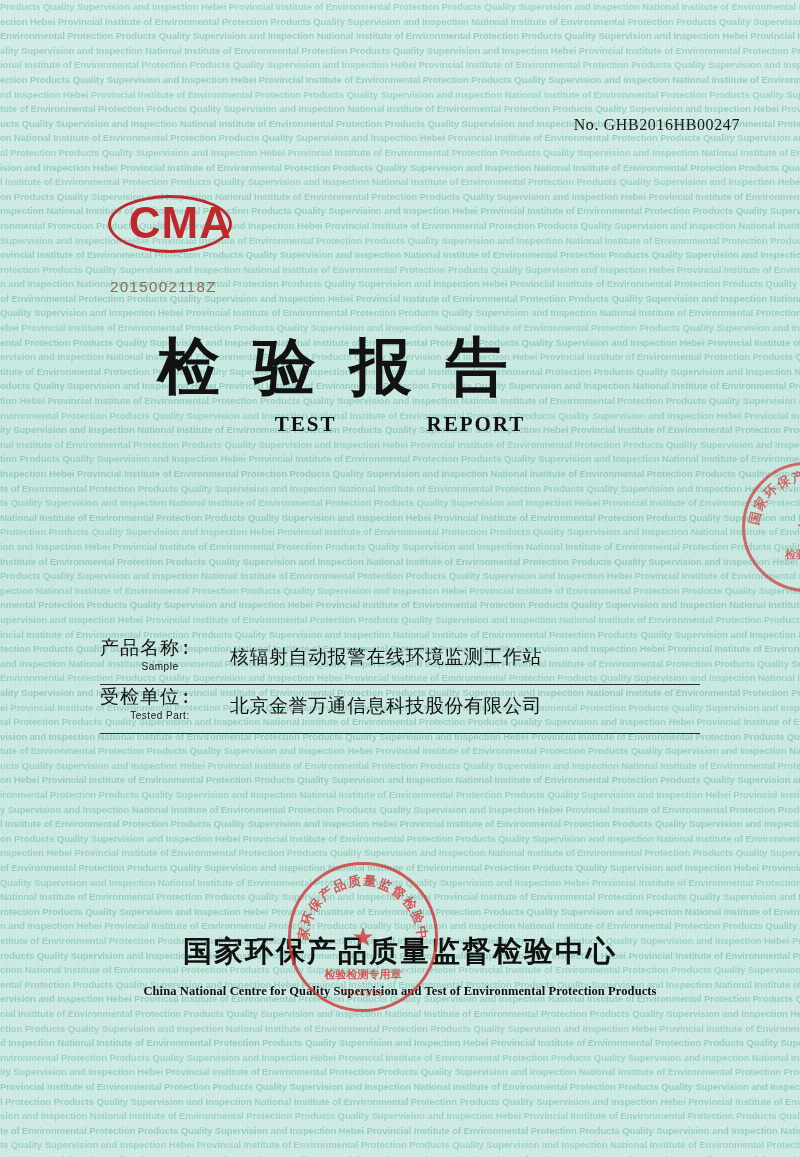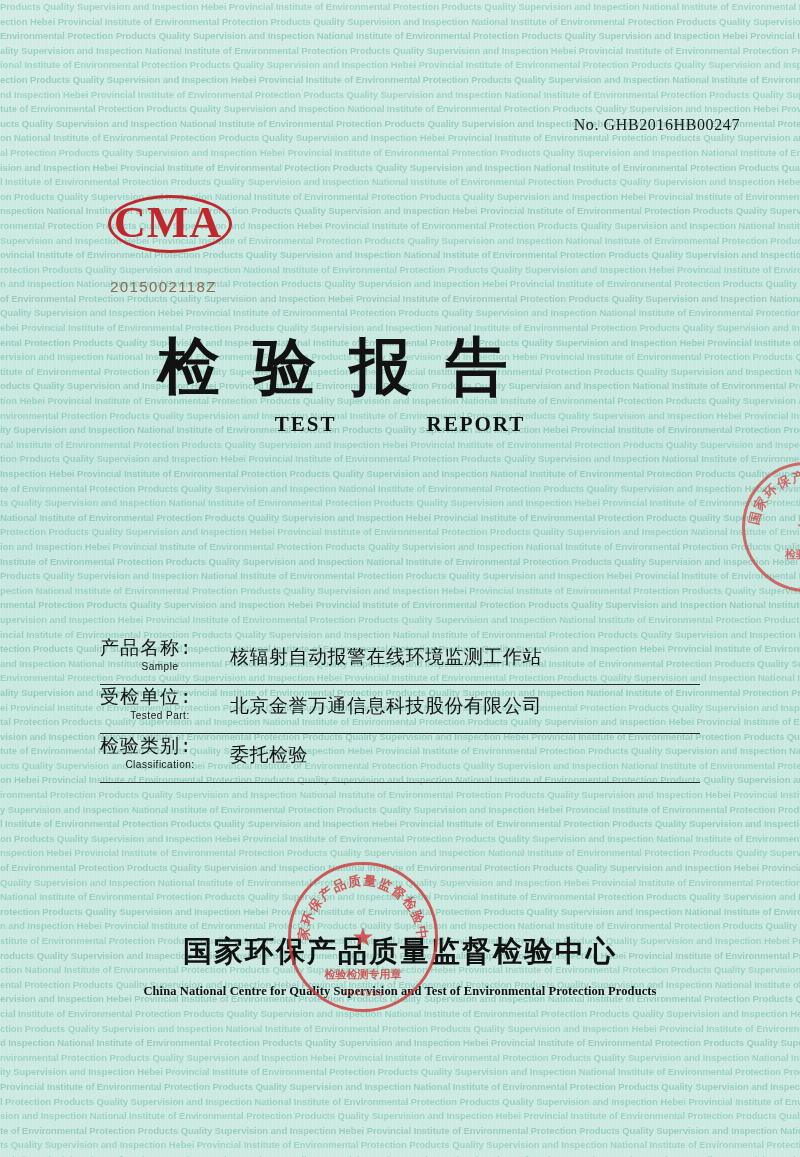--- a/index.html
+++ b/index.html
@@ -97,22 +97,22 @@
     height: 58px;
     border: 3.5px solid #c0272d;
     border-radius: 50% / 50%;
     box-sizing: border-box;
   }
   .cma-text {
     position: absolute;
     left: 6px;
     top: 1px;
     width: 118px;
-    text-align: left;
-    font-family: Liberation Serif, serif;
+    text-align: right;
+    font-family: Liberation Sans, sans-serif;
     font-weight: bold;
     font-size: 44px;
     line-height: 54px;
     color: #c0272d;
     letter-spacing: 1px;
   }
   .cma-code {
     position: absolute;
     top: 278px;
     left: 110px;
@@ -414,27 +414,20 @@
       </div>
 
       <div class="field-row">
         <div class="field-label">
           <div class="label-cn">受检单位:</div>
           <div class="label-en">Tested   Part:</div>
         </div>
         <div class="field-value">北京金誉万通信息科技股份有限公司</div>
       </div>
 
-      <div class="field-row">
-        <div class="field-label">
-          <div class="label-cn">检验类别:</div>
-          <div class="label-en">Classification:</div>
-        </div>
-        <div class="field-value">委托检验</div>
-      </div>
 
     </div>
 
     <div class="footer-cn">国家环保产品质量监督检验中心</div>
     <div class="footer-en">China National Centre for Quality Supervision and Test of Environmental Protection Products</div>
 
   </div>
 
   <div class="stamp stamp-center">
     <div class="stamp-ring"></div>

